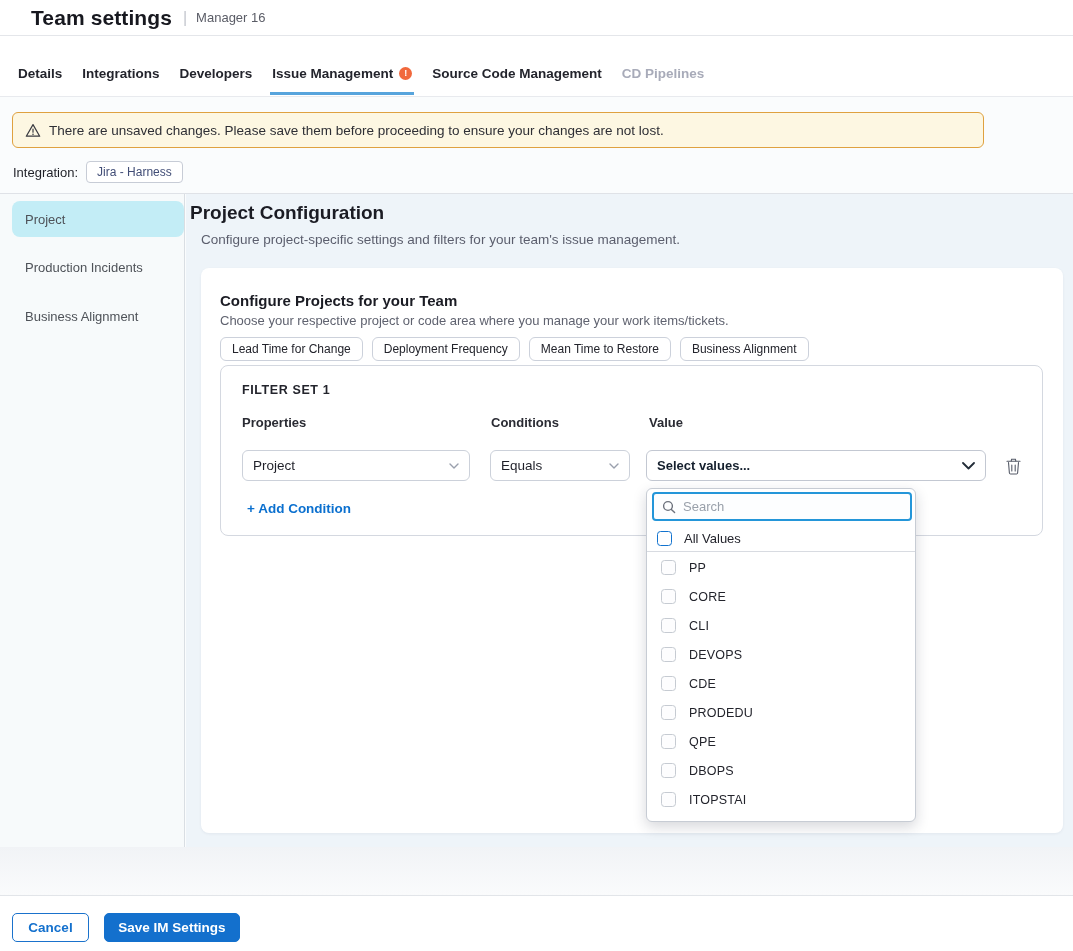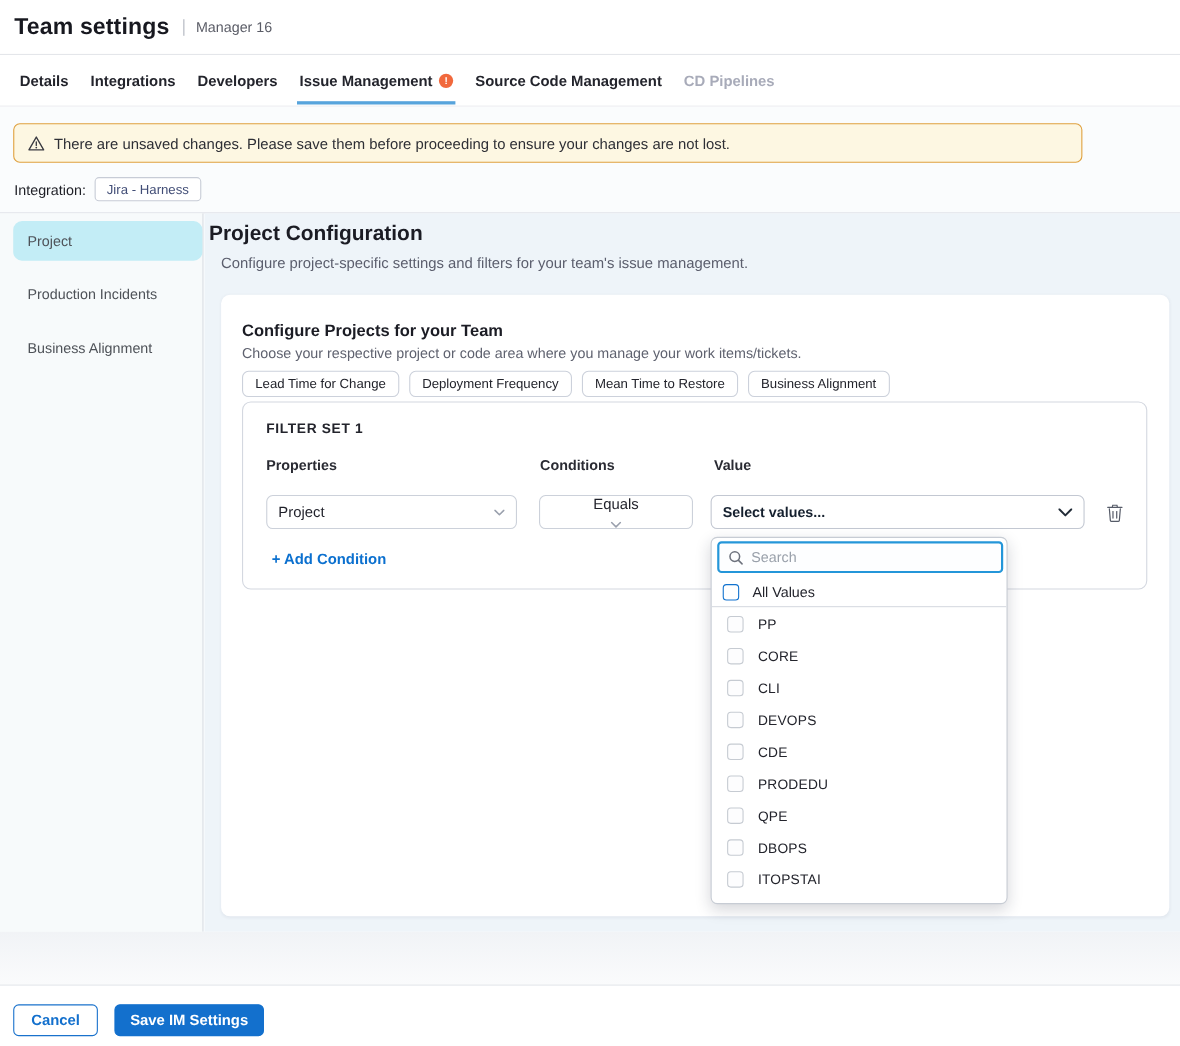--- a/index.html
+++ b/index.html
@@ -1,19 +1,19 @@
 <!DOCTYPE html>
 <html><head>
 <meta charset="utf-8">
 <style>
   * { margin:0; padding:0; box-sizing:border-box; }
   html,body { width:1073px; height:951px; background:#ffffff; font-family:"Liberation Sans", sans-serif; position:relative; overflow:hidden; }
 
   
-  .header { position:absolute; left:0; top:0; width:1073px; height:50px; background:#fff; border-bottom:1px solid #e4e6ea; display:flex; align-items:center; padding-left:13px; }
+  .header { position:absolute; left:0; top:0; width:1073px; height:36px; background:#fff; border-bottom:1px solid #e4e6ea; display:flex; align-items:center; padding-left:31px; }
   .page-title { font-size:21px; font-weight:700; color:#17181f; letter-spacing:.1px; }
   .title-sep { color:#c3c6ce; font-size:16px; margin:0 9px 0 11px; font-weight:400; }
   .page-subtitle { font-size:13px; color:#5a5c66; }
 
   
   .tabbar { position:absolute; left:0; top:50px; width:1073px; height:47px; background:#fff; border-bottom:1px solid #e8eaee; display:flex; align-items:center; gap:20px; padding-left:18px; }
   .tab { font-size:13.5px; font-weight:600; color:#23242c; padding:14px 0 13px 0; position:relative; cursor:pointer; display:flex; align-items:center; gap:6px; }
   .tab.active::after { content:""; position:absolute; left:-2px; right:-2px; bottom:-1px; height:3px; background:#57a4dc; }
   .tab.disabled { color:#a8abb9; font-weight:600;justify-content:center; }
   .tab-badge { width:13px; height:13px; border-radius:50%; background:#f1683c; color:#fff; font-size:9px; font-weight:700; display:flex; align-items:center; justify-content:center; line-height:1; }
@@ -45,21 +45,21 @@
   .card-sub { position:absolute; left:19px; top:45px; font-size:13px; color:#5f626f; }
   .chips-row { position:absolute; left:19px; top:69px; display:flex; gap:9px; }
   .metric-chip { font-size:12px; color:#23242c; background:#fff; border:1px solid #ccd1db; border-radius:6px; padding:5px 11px; line-height:1; }
 
   
   .filter-box { position:absolute; left:19px; top:97px; width:823px; height:171px; border:1px solid #d4d8e0; border-radius:8px; background:#fff; }
   .fs-title { position:absolute; left:21px; top:17px; font-size:12.5px; font-weight:700; letter-spacing:.6px; color:#23242c; }
   .fs-label { position:absolute; top:49px; font-size:13px; font-weight:700; color:#2a2b33; }
   .fs-label.l-prop { left:21px; } .fs-label.l-cond { left:270px; } .fs-label.l-val { left:428px; }
   .select { position:absolute; top:84px; height:31px; background:#fff; border:1px solid #ccd1da; border-radius:6px; display:flex; align-items:center; justify-content:space-between; padding:0 10px; font-size:13.5px; color:#1f2029; cursor:pointer; }
-  .sel-prop { left:21px; width:228px; } .sel-cond { left:269px; width:140px;flex-direction:column; }
+  .sel-prop { left:21px; width:228px; } .sel-cond { left:269px; width:140px; }
   .sel-val  { left:425px; width:340px; border-color:#c3c8d2; font-weight:700; font-size:13px; color:#15202e; }
   .trash-btn { position:absolute; left:782px; top:90px; width:20px; height:20px; cursor:pointer; display:flex; align-items:center; justify-content:center; }
   .add-cond { position:absolute; left:26px; top:135px; font-size:13.5px; font-weight:700; color:#0b70cf; cursor:pointer; }
 
   
   .dropdown { position:absolute; left:445px; top:220px; width:270px; height:334px; background:#fff; border:1px solid #c7ccd4; border-radius:6px; box-shadow:0 5px 14px rgba(25,35,55,.18); overflow:hidden; z-index:6; }
   .dd-search { position:absolute; left:5px; top:3px; width:260px; height:29px; border:2px solid #2496d9; border-radius:4px; background:#fdfeff; display:flex; align-items:center; gap:7px; padding:4px 8px; }
   .dd-search input { border:none; outline:none; background:transparent; font-size:13px; color:#2a2b33; width:200px; font-family:"Liberation Sans", sans-serif; }
   .dd-search input::placeholder { color:#9aa1ab; }
   .dd-allrow { position:absolute; left:0; top:36px; width:100%; height:27px; display:flex; align-items:center; gap:12px; padding-left:10px; border-bottom:1px solid #d8dbe1; cursor:pointer; }

